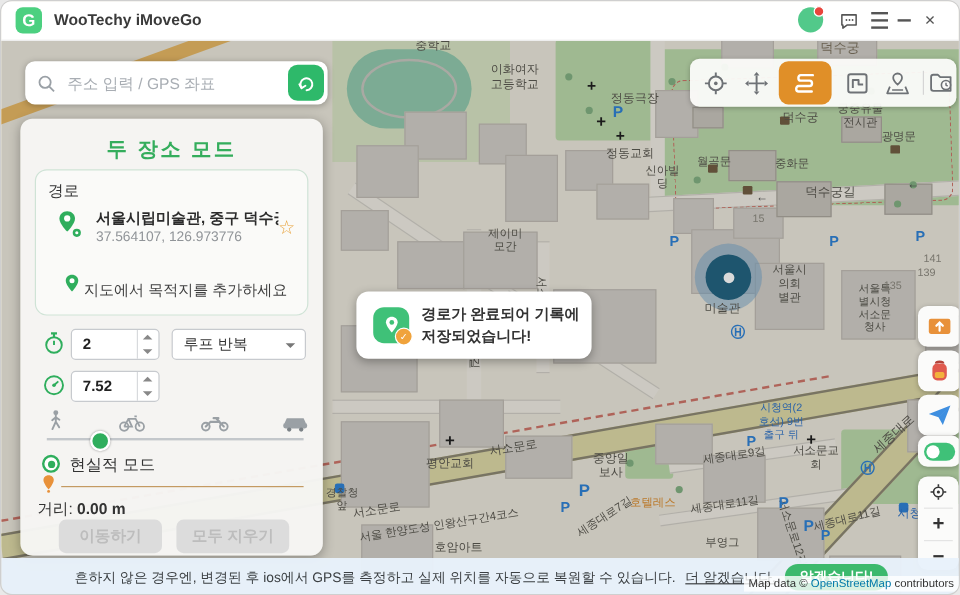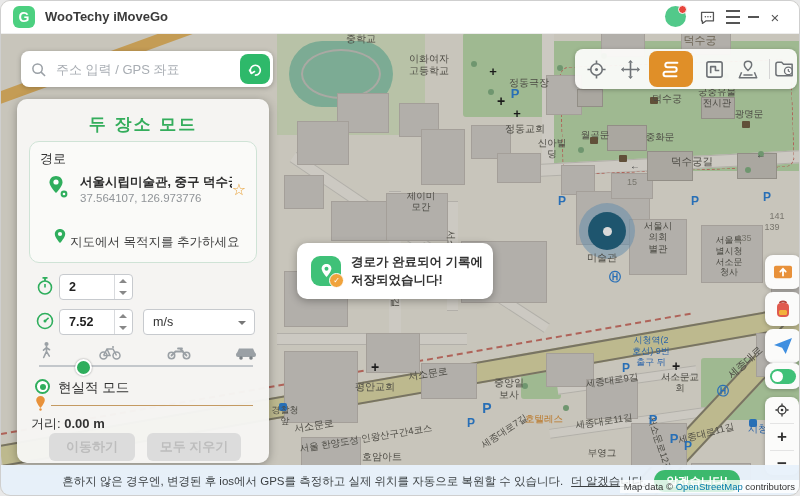--- a/index.html
+++ b/index.html
@@ -450,36 +450,36 @@
           <line x1="10" y1="2" x2="10" y2="5" stroke="#2fae5d" stroke-width="1.8"></line>
         </svg>
     </span>
     <div class="stepper" style="top:175px">
       <span class="val">2</span>
       <span class="spin">
           <b class="up"></b>
           <b class="dn"></b>
         </span>
     </div>
+    <div class="sel" style="top:175px">루프 반복</div>
 
     <span class="rowic" style="top:212px">
       <svg width="20" height="20" viewBox="0 0 20 20">
           <circle cx="10" cy="10" r="7.5" fill="none" stroke="#2fae5d" stroke-width="1.6"></circle>
           <circle cx="10" cy="10" r="1.5" fill="#2fae5d"></circle>
           <line x1="10" y1="10" x2="13.6" y2="6.8" stroke="#2fae5d" stroke-width="1.6"></line>
         </svg>
     </span>
     <div class="stepper" style="top:210px">
       <span class="val">7.52</span>
       <span class="spin">
           <b class="up"></b>
           <b class="dn"></b>
         </span>
     </div>
-    <div class="sel" style="top:210px">m/s</div>
 
     <span class="abs" style="left:22px;top:242px">
       <svg width="15" height="19" viewBox="0 0 16 20">
           <circle cx="8" cy="3" r="2.2" fill="#9aa0a5"></circle>
           <path d="M8 5.5V11M8 11l-3 6.5M8 11l3 5M8 7L4.8 9.6M8 7l3.2 2.2" stroke="#9aa0a5" stroke-width="1.7" fill="none" stroke-linecap="round"></path>
         </svg>
     </span>
     <span class="abs" style="left:82px;top:245px">
       <svg width="22" height="16" viewBox="0 0 22 16">
           <circle cx="4.5" cy="11.5" r="3.5" fill="none" stroke="#9aa0a5" stroke-width="1.5"></circle>

